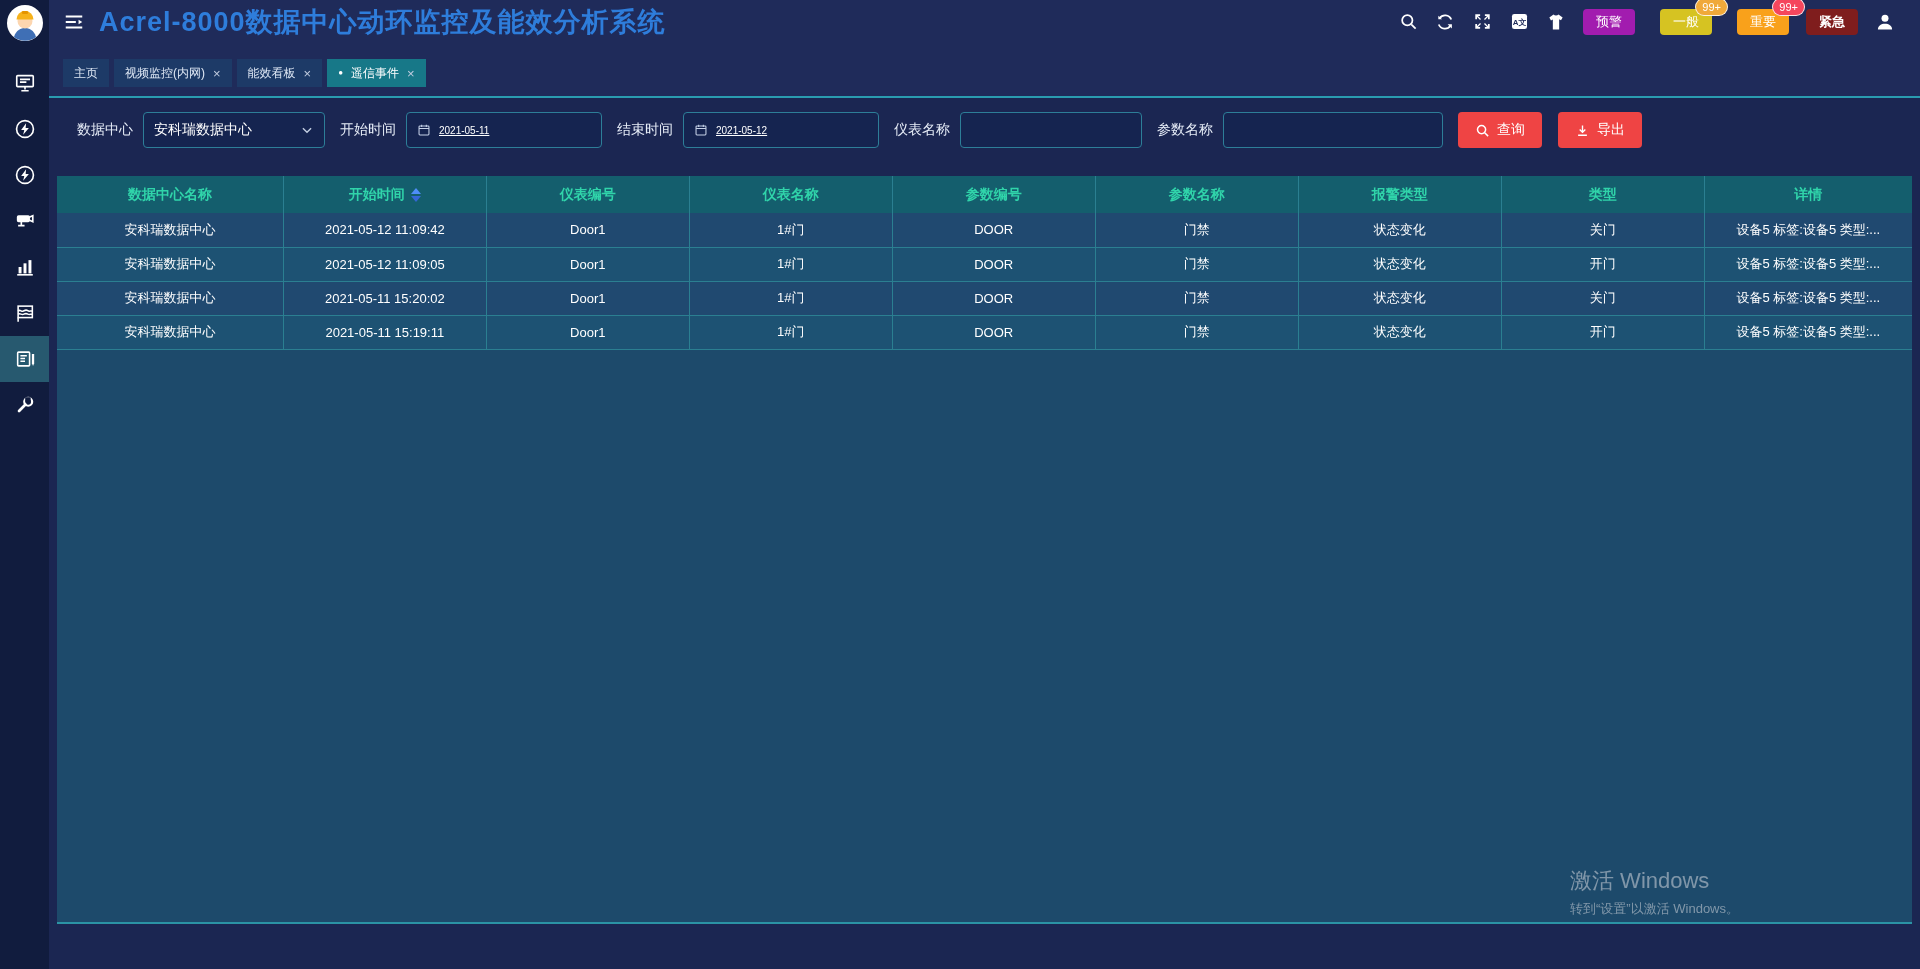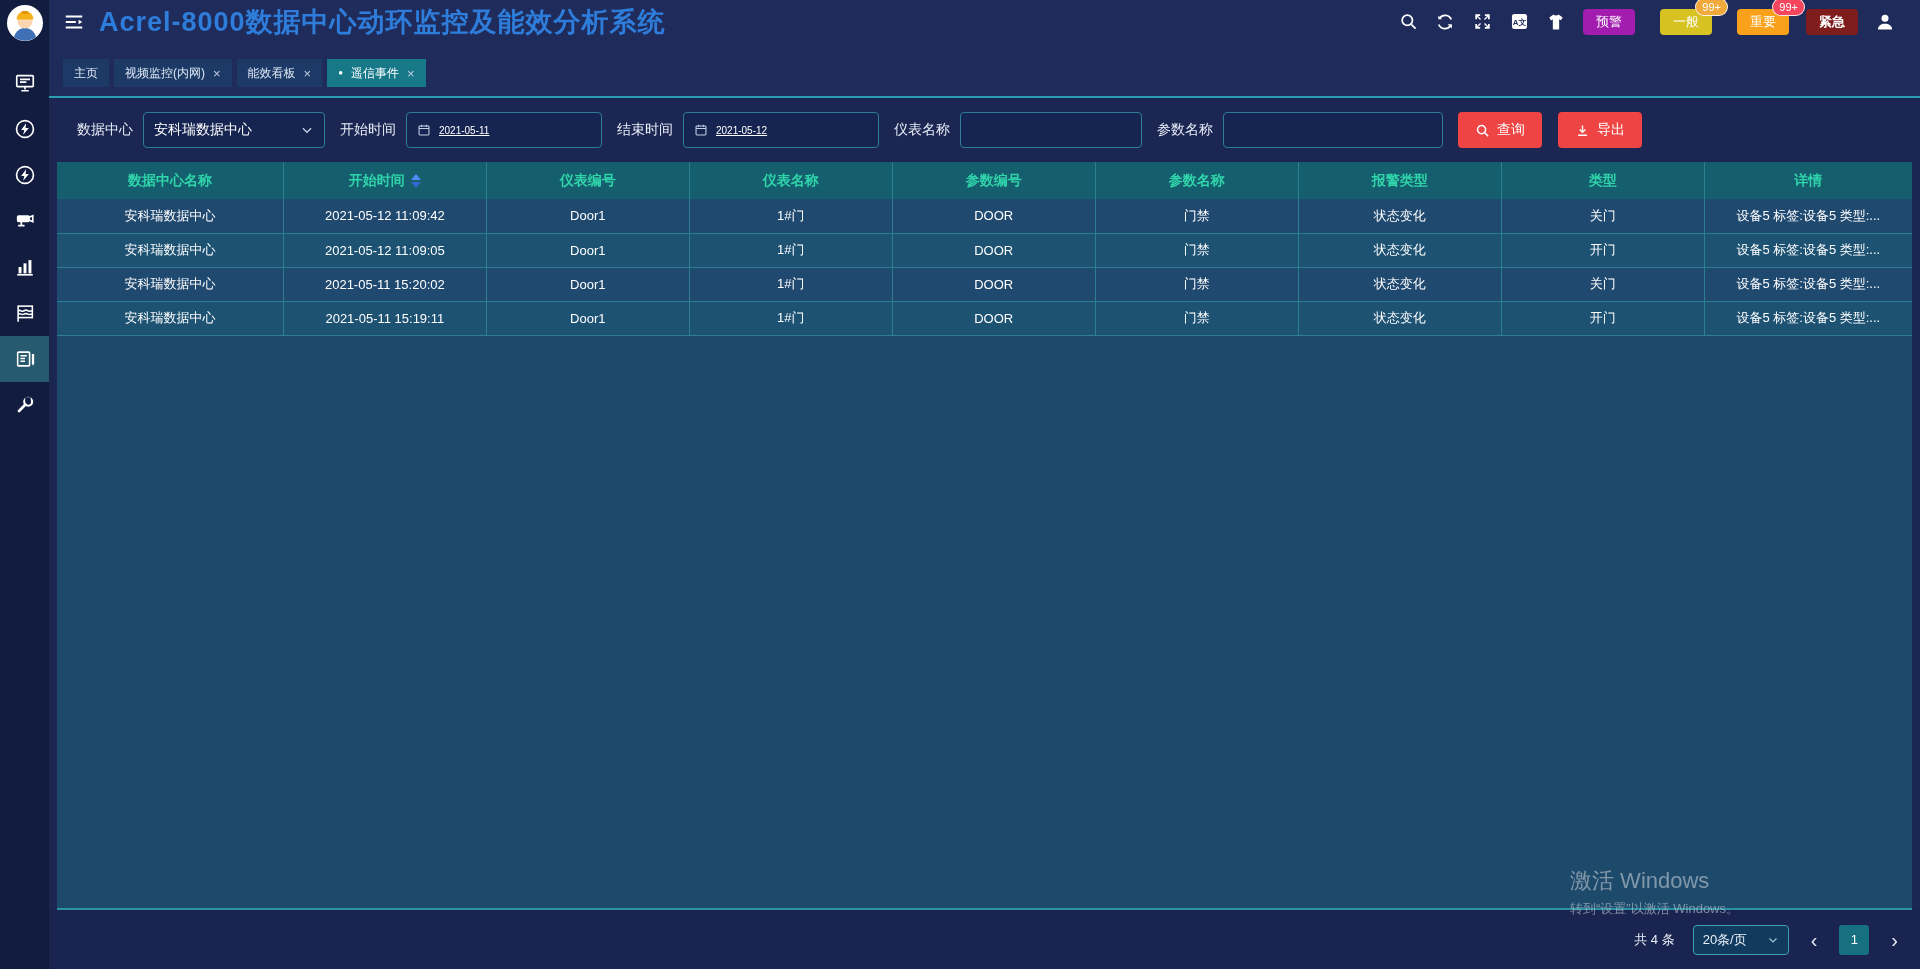--- a/index.html
+++ b/index.html
@@ -47,21 +47,21 @@
   .f-select { width:182px; justify-content:space-between; cursor:pointer; }
   .f-date { width:196px; gap:8px; }
   .f-input { width:182px; }
   .f-input.wide { width:220px; }
   .f-box input { background:transparent; border:none; outline:none; color:#fff; font-size:10px; width:100%; font-family:inherit;text-decoration:underline; }
   .btn { height:36px; padding:0 17px; background:#ef4444; border:none; border-radius:4px; color:#fff;
          font-size:14px; display:flex; align-items:center; gap:7px; cursor:pointer; font-family:inherit; }
   .btn + .btn { margin-left:16px; }
 
   
-  .table-wrap { flex:none; height:748px; margin:0 8px; background:#1d4a6b; border-bottom:2px solid #2b93a5; overflow:hidden; }
+  .table-wrap { flex:none; height:748px; margin:14px 8px; background:#1d4a6b; border-bottom:2px solid #2b93a5; overflow:hidden; }
   table { width:100%; border-collapse:collapse; table-layout:fixed; }
   col.c0 { width:12.2%; }  col.c8 { width:11.2%; }  col.cn { width:10.94%; }
   thead th { height:37px; background:#145e6d; color:#30d4aa; font-size:14px; font-weight:700;
              border-right:1px solid #2b7f91; text-align:center; }
   thead th:last-child { border-right:none; }
   tbody td { height:34px; color:#fff; font-size:13px; text-align:center;
              border-right:1px solid #2b7f91; border-bottom:1px solid #2b7f91;
              overflow:hidden; white-space:nowrap; text-overflow:ellipsis; padding:0 6px; }
   tbody td:last-child { border-right:none; }
   tbody tr:nth-child(odd)  { background:#204970; }
@@ -380,30 +380,18 @@
             <td>DOOR</td>
             <td>门禁</td>
             <td>状态变化</td>
             <td>开门</td>
             <td>设备5 标签:设备5 类型:...</td>
           </tr>
         </tbody>
     </table>
   </section>
 
-  <footer class="bottombar">
-    <span class="pg-total">共 4 条</span>
-    <div class="pg-size">
-      <span>20条/页</span>
-      <svg width="12" height="12" viewBox="0 0 24 24" fill="none" stroke="#9fc3d6" stroke-width="2.4">
-        <path d="M5 9l7 7 7-7"></path>
-      </svg>
-    </div>
-    <span class="pg-arrow">‹</span>
-    <span class="pg-page">1</span>
-    <span class="pg-arrow">›</span>
-  </footer>
 </div>
 
 <div class="watermark">
   <div class="wm1">激活 Windows</div>
   <div class="wm2">转到“设置”以激活 Windows。</div>
 </div>
 
 </body></html>

